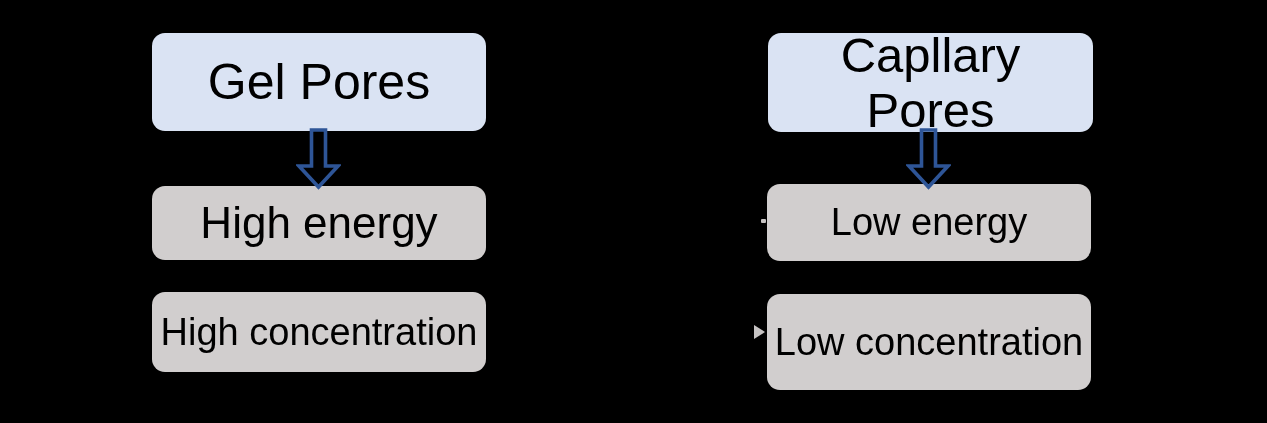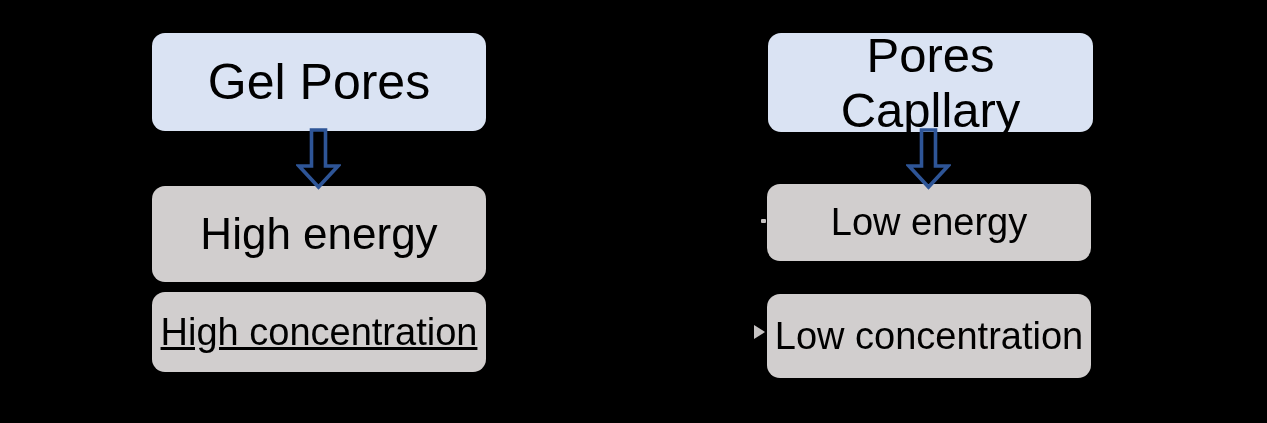--- a/index.html
+++ b/index.html
@@ -27,28 +27,28 @@
     border-radius:13px;
     color:var(--c-text);
     line-height:1.12;
     overflow:visible;
   }
   .box.blue{background:var(--c-top-box);}
   .box.gray{background:var(--c-gray-box);}
 
   
   .gel-top   {left:152px;top:33px;width:334px;height:98px;font-size:50px;}
-  .gel-energy{left:152px;top:186px;width:334px;height:96px;font-size:44px;}
-  .gel-conc  {left:152px;top:292px;width:334px;height:80px;font-size:38px;text-decoration:underline;}
+  .gel-energy{left:152px;top:186px;width:334px;height:74px;font-size:44px;}
+  .gel-conc  {left:152px;top:292px;width:334px;height:80px;font-size:38px;}
   .arrow-left{position:absolute;left:296px;top:128px;width:45px;height:62px;z-index:3;}
 
   
   .cap-top   {left:768px;top:33px;width:325px;height:99px;font-size:49px;}
   .cap-energy{left:767px;top:184px;width:324px;height:77px;font-size:38px;}
-  .cap-conc  {left:767px;top:294px;width:324px;height:84px;font-size:38px;}
+  .cap-conc  {left:767px;top:294px;width:324px;height:96px;font-size:38px;}
   .arrow-right{position:absolute;left:906px;top:128px;width:45px;height:62px;z-index:3;}
 
   .arrow-svg path{
     fill:none;
     stroke:var(--c-arrow);
     stroke-width:3.6;
     stroke-linejoin:miter;
   }
   .title-line{display:block;}
 
@@ -83,22 +83,22 @@
     </div>
 
     <div class="box gray gel-conc">
       <span>High concentration</span>
     </div>
   </section>
 
   <section>
     <div class="box blue cap-top">
       <span>
+        <span class="title-line">Capllary</span>
         <span class="title-line">Pores</span>
-        <span class="title-line">Capllary</span>
       </span>
     </div>
 
     <svg class="arrow-svg arrow-right" viewBox="0 0 45 62">
       <path d="M 15.5 2 L 29.5 2 L 29.5 38 L 42 38 L 22.5 59 L 3 38 L 15.5 38 Z"></path>
     </svg>
 
     <div class="box gray cap-energy">
       <span>Low energy</span>
     </div>

